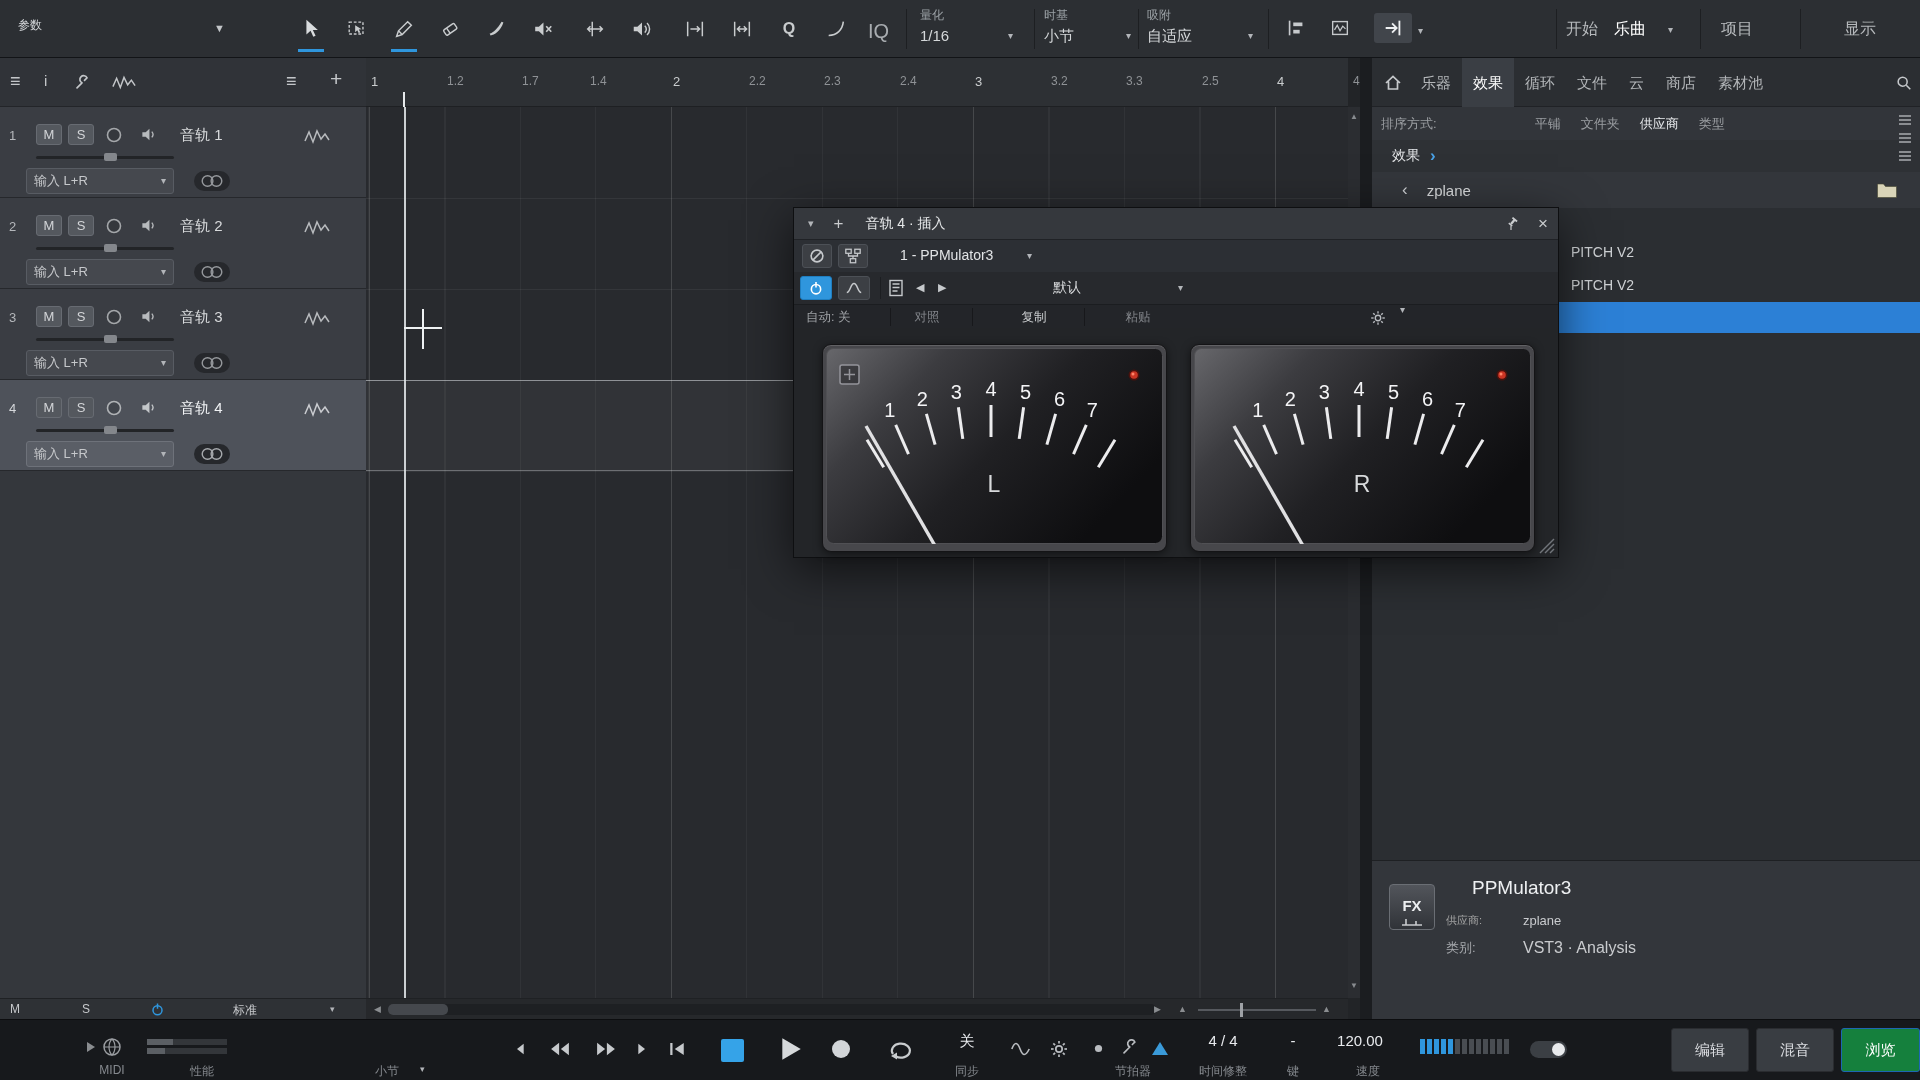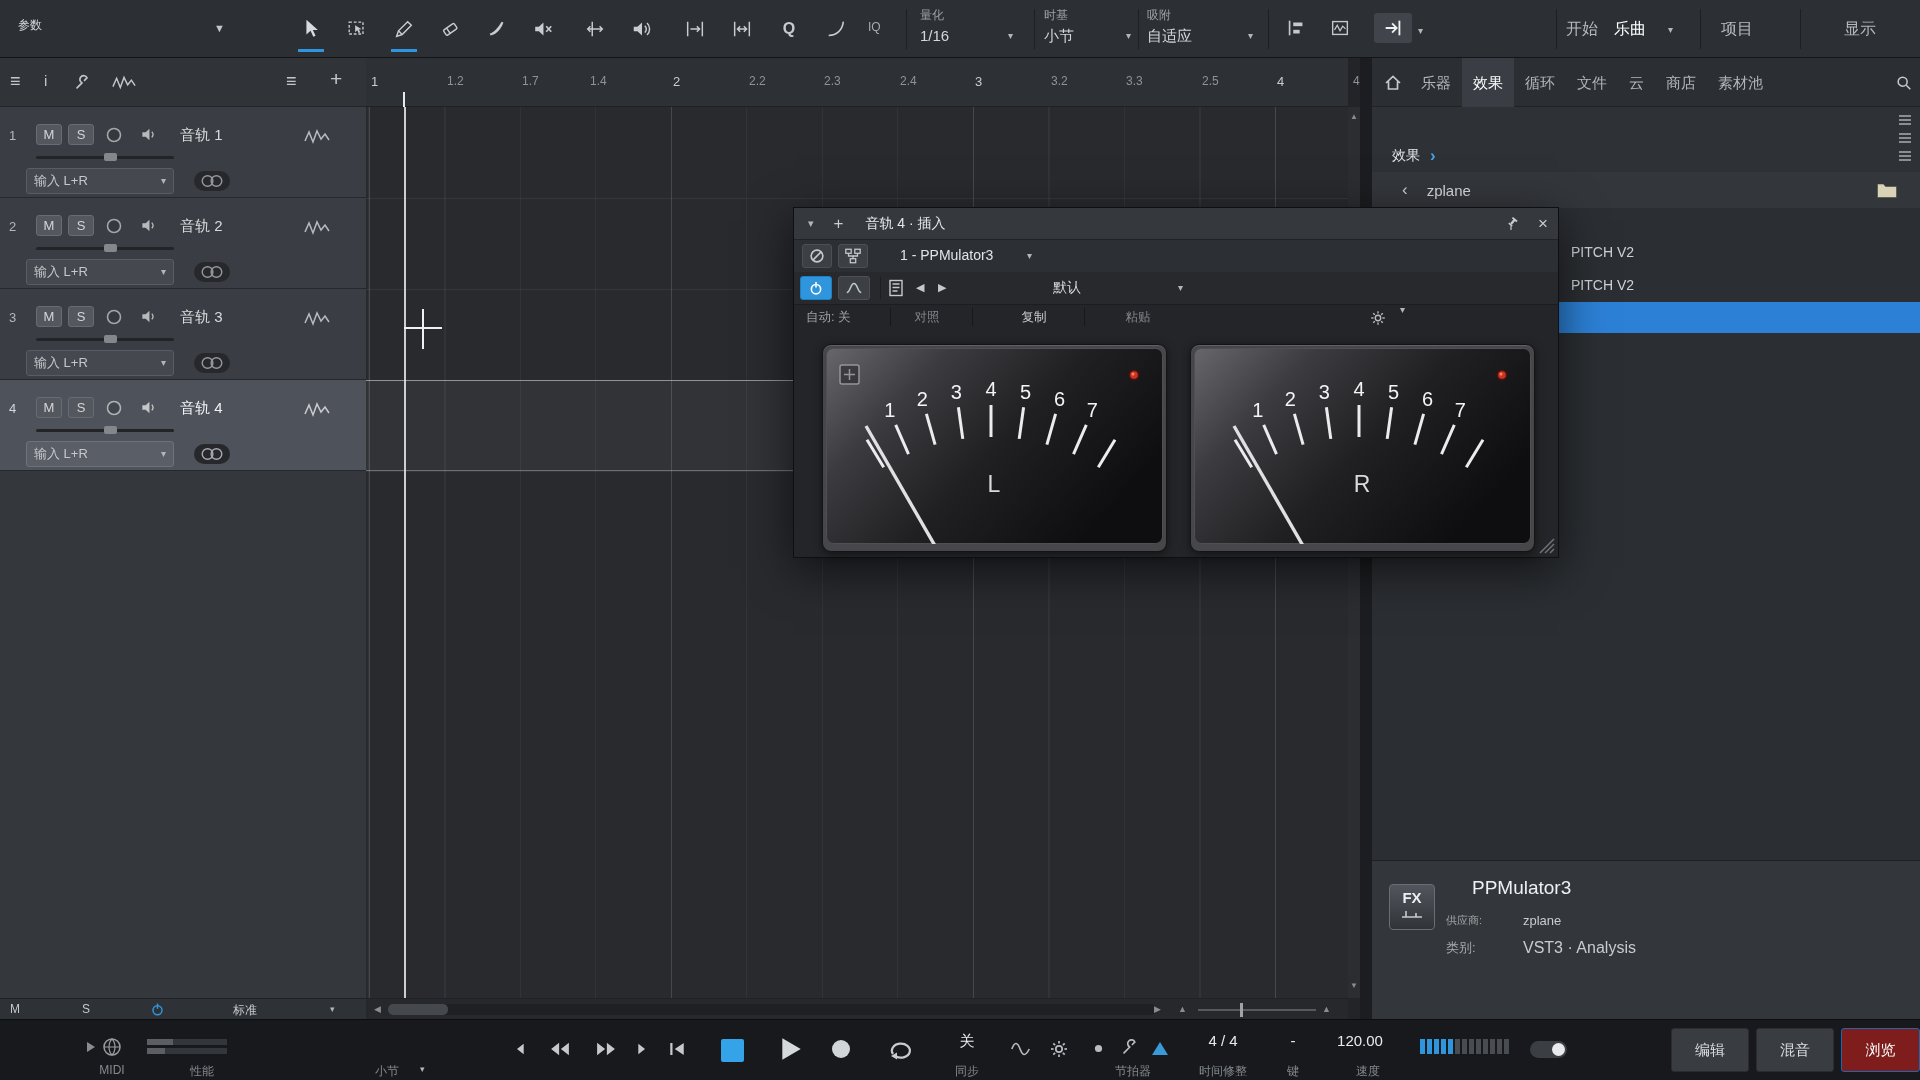--- a/index.html
+++ b/index.html
@@ -61,21 +61,21 @@
   #hscroll{position:absolute;left:366px;top:998px;width:982px;height:21px;background:#26282b;border-top:1px solid #1f2124}
   
   #transport{position:absolute;left:0;top:1019px;width:1920px;height:61px;background:#17191c;border-top:1px solid #0c0d0f}
   .t-val{position:absolute;top:12px;font-size:15px;color:#e8eaed;text-align:center}
   .t-lbl{position:absolute;top:43px;font-size:12px;color:#85898e;text-align:center}
   .t-ic{position:absolute;display:flex;align-items:center;justify-content:center}
   .seg{width:5px;height:15px;margin-right:2px;background:#494d52}
   .seg.on{background:#2f96dd}
   .tr-btn{position:absolute;top:8px;width:78px;height:44px;background:#393d42;border:1px solid #2a2c30;border-radius:3px;
     color:#dadce0;font-size:15px;display:flex;align-items:center;justify-content:center}
-  .tr-btn.blue{background:#7f1d1d;border-color:#1d67b2;color:#fff}
+  .tr-btn.blue{background:#15803d;border-color:#1d67b2;color:#fff}
 </style>
 </head>
 <body>
 
 <div id="toolbar">
   <div class="abs flex" style="left:0;top:0;width:294px;height:58px">
     <span class="abs" style="left:18px;top:17px;font-size:12px;color:#d2d4d7">参数</span>
     <span class="abs" style="left:214px;top:22px;font-size:11px;color:#c3c6c9">▼</span>
   </div>
 
@@ -140,21 +140,21 @@
       </svg>
   </div>
   <div class="tool" style="left:775px">
     <span style="font-size:16px;font-weight:bold;color:#c9ccce">Q</span>
   </div>
   <div class="tool" style="left:822px">
     <svg width="22" height="22" viewBox="0 0 24 24">
         <path d="M4 19 C13 19 19 13 20 4" stroke="#c9ccce" stroke-width="1.7" fill="none"></path>
       </svg>
   </div>
-  <span class="abs" style="left:868px;top:20px;font-size:12px;color:#a8acb0">IQ</span>
+  <span class="abs" style="left:868px;top:20px;font-size:20px;color:#a8acb0">IQ</span>
 
   <div class="tb-div" style="left:906px"></div>
   <span class="tb-label" style="left:920px">量化</span>
   <span class="tb-value" style="left:920px">1/16</span>
   <span class="abs caret" style="left:1008px;top:31px">▾</span>
 
   <div class="tb-div" style="left:1034px"></div>
   <span class="tb-label" style="left:1044px">时基</span>
   <span class="tb-value" style="left:1044px">小节</span>
   <span class="abs caret" style="left:1126px;top:31px">▾</span>
@@ -402,20 +402,27 @@
       <span class="btab">素材池</span>
     </div>
     <div class="abs ctr" style="left:520px;top:13px;width:24px;height:24px">
       <svg width="18" height="18" viewBox="0 0 20 20">
           <circle cx="8.5" cy="8.5" r="5" fill="none" stroke="#c6c9cc" stroke-width="1.7"></circle>
           <line x1="12.5" y1="12.5" x2="17" y2="17" stroke="#c6c9cc" stroke-width="1.7"></line>
         </svg>
     </div>
   </div>
 
+  <div class="flex" style="position:absolute;left:0;top:49px;width:548px;height:33px;background:#32353a;padding-left:9px;gap:20px">
+    <span style="font-size:13px;color:#9b9ea2">排序方式:</span>
+    <span class="sort-opt" style="margin-left:78px">平铺</span>
+    <span class="sort-opt">文件夹</span>
+    <span class="sort-opt active">供应商</span>
+    <span class="sort-opt">类型</span>
+  </div>
   <div class="abs" style="left:526px;top:54px"><svg width="14" height="12" viewBox="0 0 14 12">
         <rect x="1" y="1" width="12" height="2" fill="#8a8d91"></rect>
         <rect x="1" y="5" width="12" height="2" fill="#8a8d91"></rect>
         <rect x="1" y="9" width="12" height="2" fill="#8a8d91"></rect>
       </svg></div>
   <div class="abs" style="left:526px;top:72px"><svg width="14" height="12" viewBox="0 0 14 12">
         <rect x="1" y="1" width="12" height="2" fill="#8a8d91"></rect>
         <rect x="1" y="5" width="12" height="2" fill="#8a8d91"></rect>
         <rect x="1" y="9" width="12" height="2" fill="#8a8d91"></rect>
       </svg></div>
@@ -443,21 +450,21 @@
       <span class="blist-text" style="top:8px">PITCH V2</span>
     </div>
     <div class="abs" style="left:0;top:61px;width:548px;height:33px">
       <span class="blist-text" style="top:8px">PITCH V2</span>
     </div>
     <div class="abs" style="left:0;top:94px;width:548px;height:31px;background:#2c80d6"></div>
   </div>
 
   <div class="abs" style="left:0;top:802px;width:548px;height:159px;background:#33363b;border-top:1px solid #1e2023">
     <div class="abs" style="left:17px;top:23px;width:46px;height:46px;background:linear-gradient(#52555b,#303338);border:1px solid #6a6e74;border-radius:4px">
-      <div style="text-align:center;font-size:15px;font-weight:bold;color:#eceef0;margin-top:4px">FX</div>
+      <div style="text-align:center;font-size:15px;font-weight:bold;color:#eceef0;margin-top:12px">FX</div>
       <svg style="display:block;margin:2px auto 0" width="24" height="12" viewBox="0 0 24 12">
           <path d="M2 9 H22 M6 3 V9 M16 5 V9" stroke="#c9cbce" stroke-width="1.6"></path>
         </svg>
     </div>
     <span class="abs" style="left:100px;top:16px;font-size:19px;color:#eef0f2">PPMulator3</span>
     <span class="abs" style="left:74px;top:52px;font-size:11px;color:#a3a3a3">供应商:</span>
     <span class="abs" style="left:151px;top:52px;font-size:13px;color:#c9cbce">zplane</span>
     <span class="abs" style="left:74px;top:78px;font-size:13px;color:#a6a9ad">类别:</span>
     <span class="abs" style="left:151px;top:78px;font-size:16px;color:#c9cbce">VST3 · Analysis</span>
   </div>

